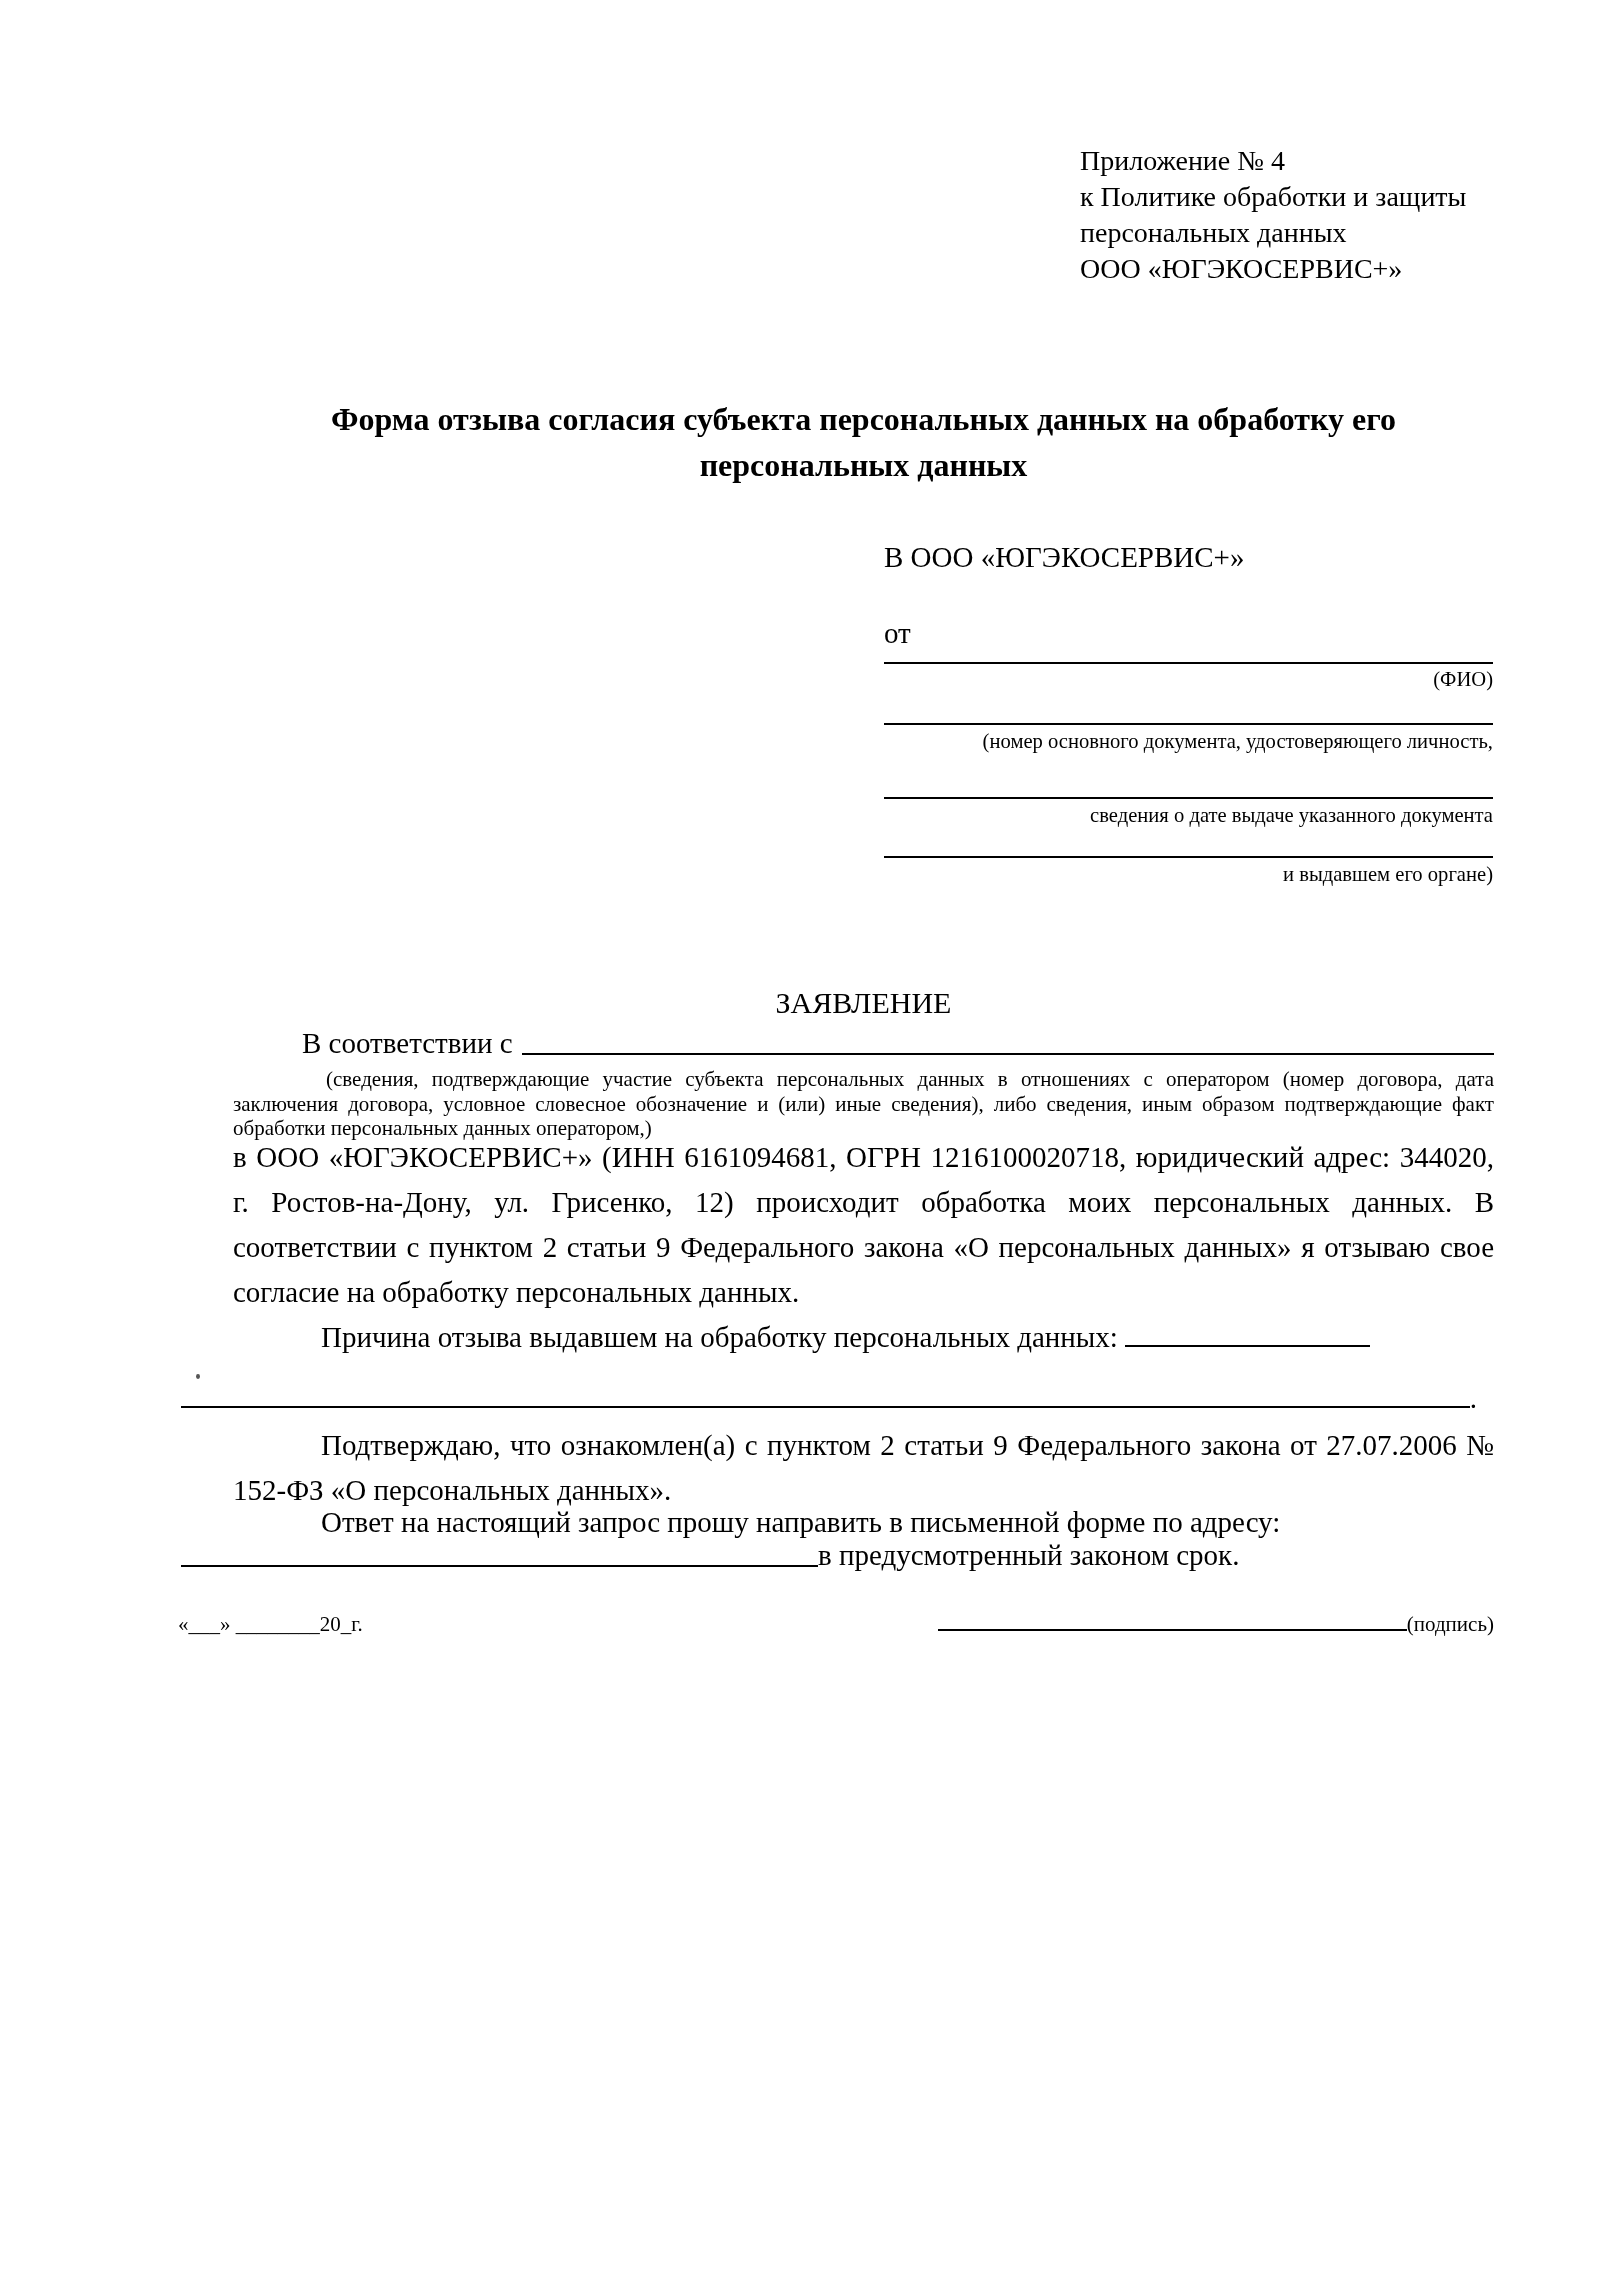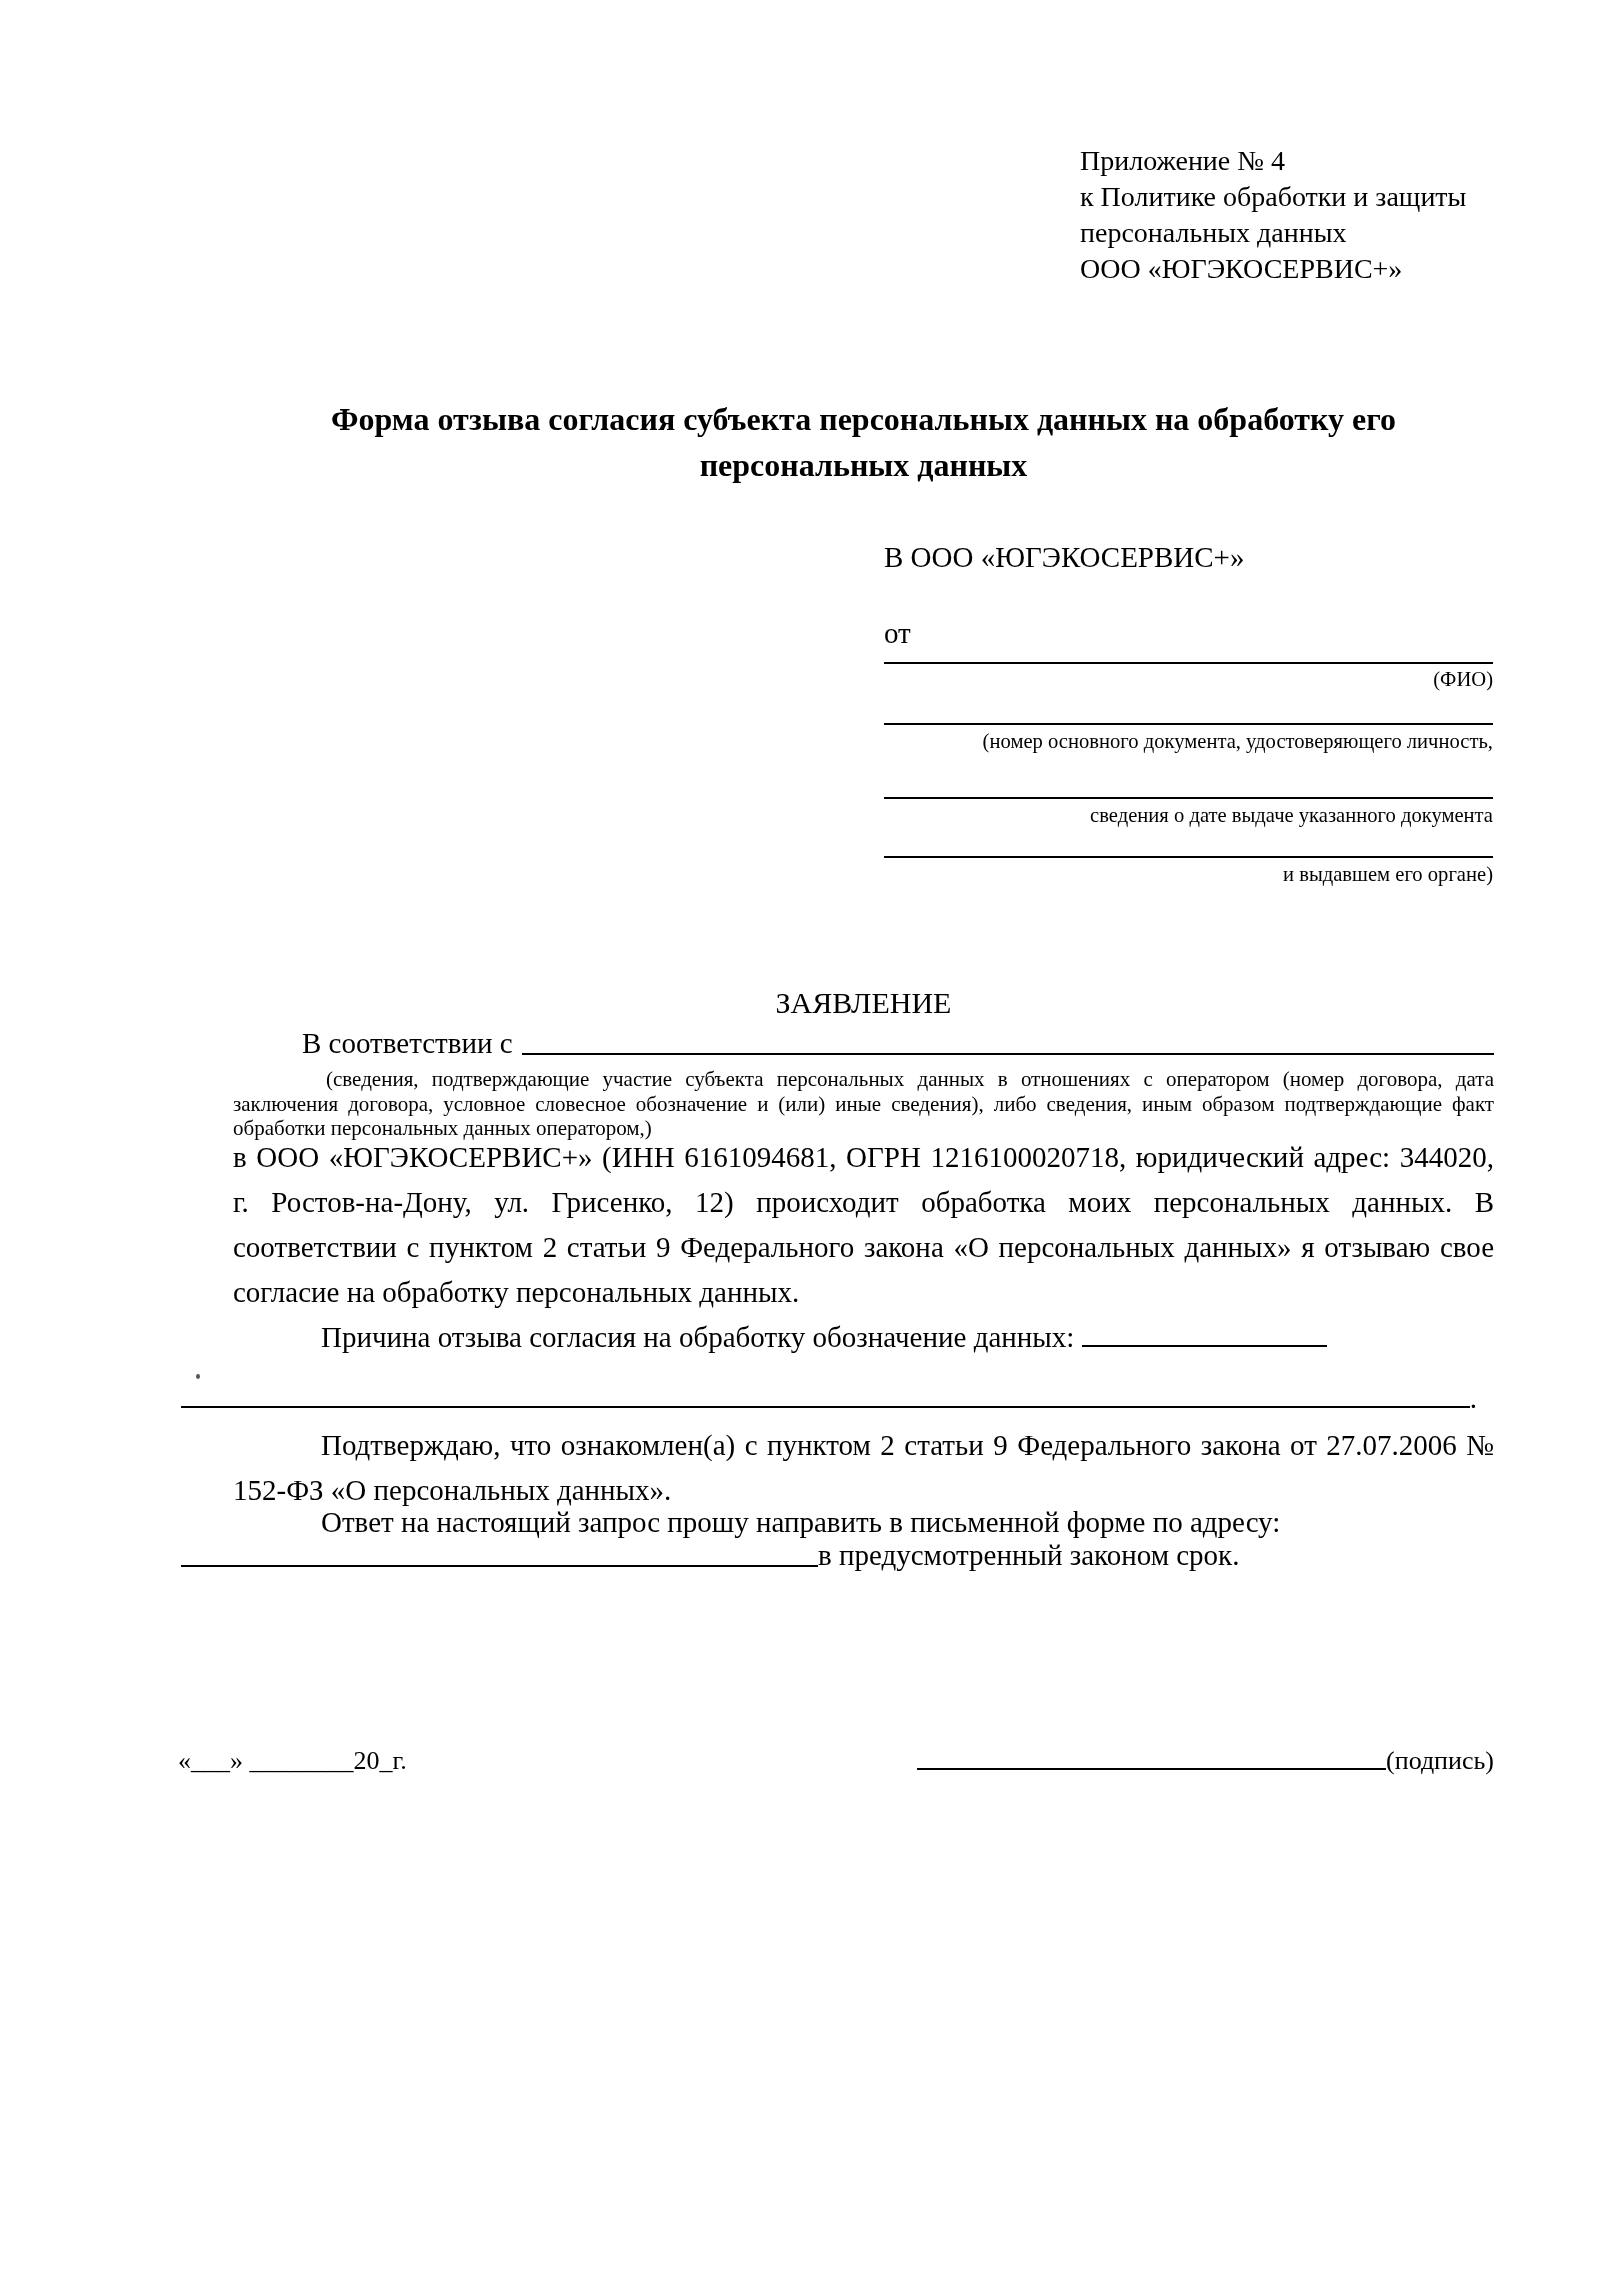--- a/index.html
+++ b/index.html
@@ -35,22 +35,22 @@
   .stray-dot{position:absolute;left:196px;top:1374px;width:3.9px;height:4.9px;background:#555;border-radius:50%;}
   .reason-cont{position:absolute;left:181px;top:1382px;width:1296px;display:flex;align-items:flex-end;font-size:29px;}
   .reason-cont .fill{flex:1;border-bottom:2.9px solid #000;margin-bottom:6.9px;height:0;}
   .confirm{position:absolute;left:233px;top:1423px;width:1261px;font-size:29px;line-height:45px;
            text-align:justify;text-indent:88px;}
   .reply1{position:absolute;left:233px;top:1506px;width:1261px;font-size:29px;text-indent:88px;}
   .reply2{position:absolute;left:181px;top:1539px;width:1108px;display:flex;align-items:flex-end;font-size:29px;}
   .reply2 .fill{width:637px;border-bottom:2px solid #000;margin-bottom:4.9px;height:0;}
   .reply2 .tail{white-space:nowrap;}
   
-  .footer{position:absolute;left:178px;top:1746px;width:1316px;display:flex;justify-content:space-between;
-          align-items:flex-end;font-size:26px;}
+  .footer{position:absolute;left:178px;top:1612px;width:1316px;display:flex;justify-content:space-between;
+          align-items:flex-end;font-size:21px;}
   .sig{display:flex;align-items:flex-end;}
   .sig .fill{width:469px;border-bottom:2px solid #000;margin-bottom:5.9px;height:0;}
   .nowrap{white-space:nowrap;}
 </style>
 </head>
 <body>
 
 <div class="page">
 
   <div class="annex">
@@ -81,21 +81,21 @@
 
   <div class="intro">
     <span class="lead">В соответствии с</span>
     <span class="fill"></span>
   </div>
 
   <div class="note">(сведения, подтверждающие участие субъекта персональных данных в отношениях с оператором (номер договора, дата заключения договора, условное словесное обозначение и (или) иные сведения), либо сведения, иным образом подтверждающие факт обработки персональных данных оператором,)</div>
 
   <div class="main">
     <p>в ООО «ЮГЭКОСЕРВИС+» (ИНН 6161094681, ОГРН 1216100020718, юридический адрес: 344020, г. Ростов-на-Дону, ул. Грисенко, 12) происходит обработка моих персональных данных. В соответствии с пунктом 2 статьи 9 Федерального закона «О персональных данных» я отзываю свое согласие на обработку персональных данных.</p>
-    <p class="reason"><span>Причина отзыва согласия на обработку обозначение данных:</span>
+    <p class="reason"><span>Причина отзыва выдавшем на обработку персональных данных:</span>
       <span class="blank-inline"></span></p>
   </div>
 
   <div class="stray-dot"></div>
 
   <div class="reason-cont">
     <span class="fill"></span>
     <span>.</span>
   </div>
 

